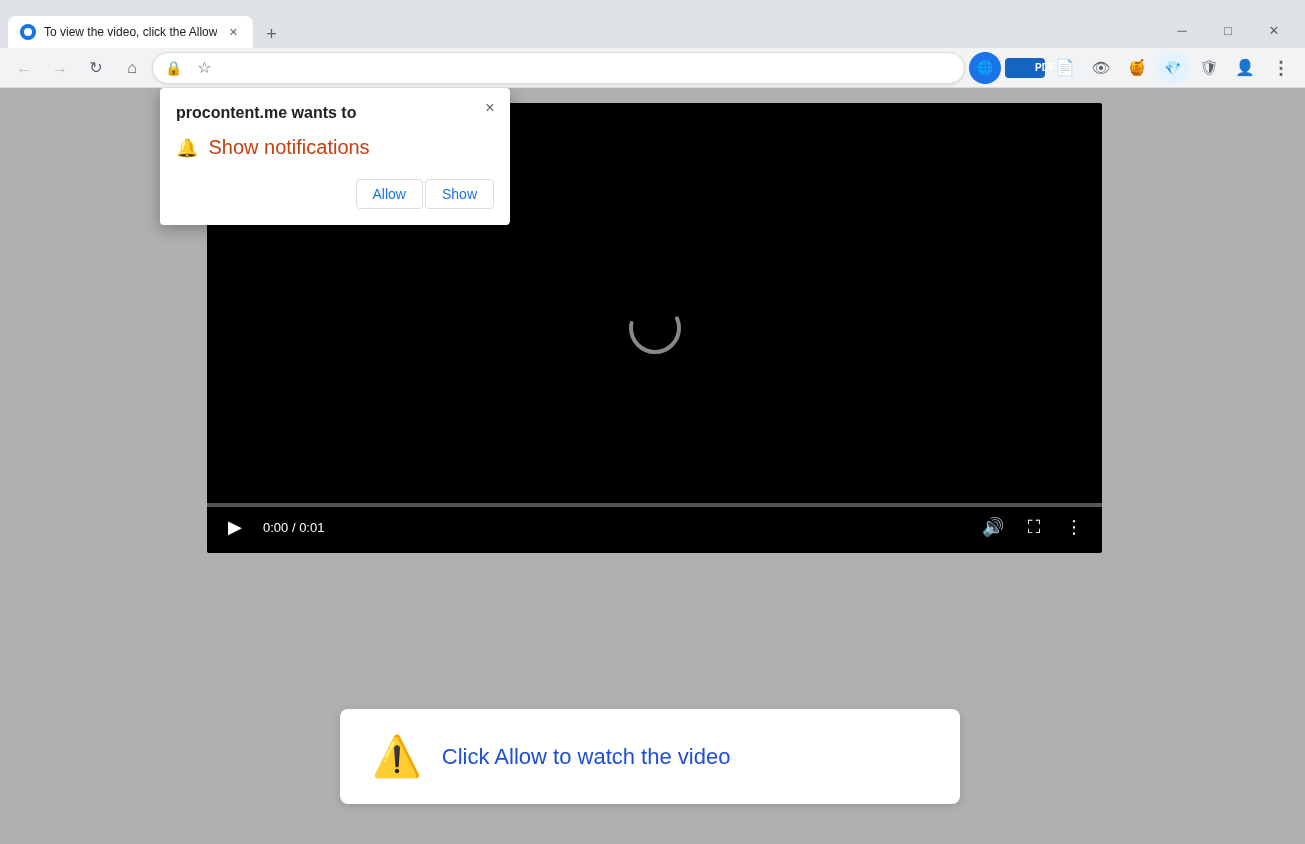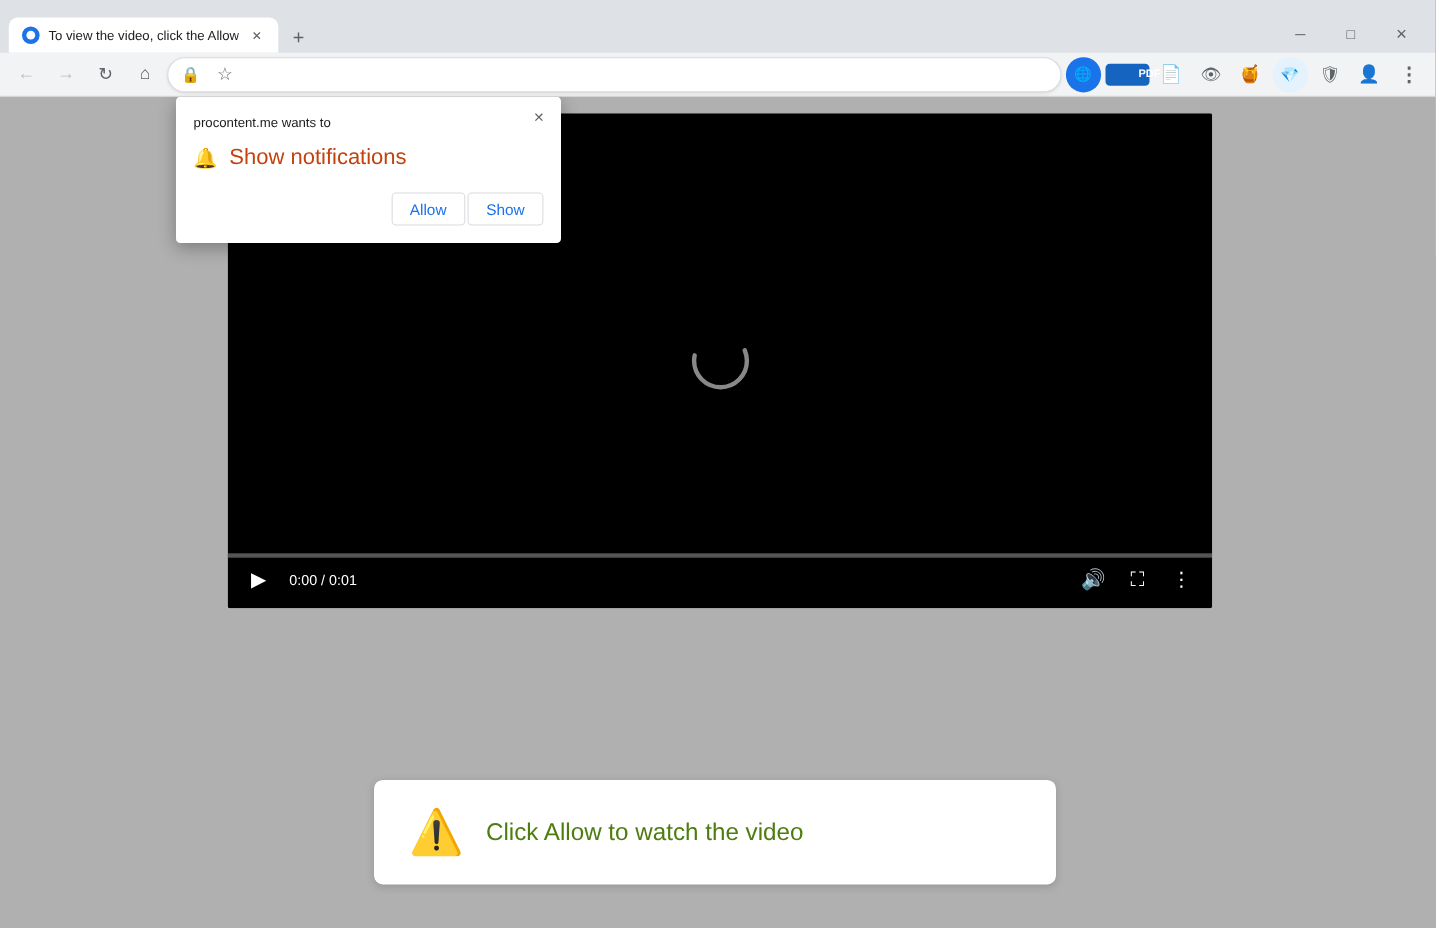--- a/index.html
+++ b/index.html
@@ -32,21 +32,21 @@
     .toolbar-icon { width: 32px; height: 32px; border-radius: 50%; display: flex; align-items: center; justify-content: center; cursor: pointer; color: #5f6368; font-size: 15px; }
     .toolbar-icon.pdf { background: #1565c0; color: white; font-size: 10px; font-weight: bold; border-radius: 4px; width: 28px; height: 20px; padding-left: 40px; }
     .toolbar-icon.orange { color: #e37400; }
 
     
     .page-content { flex: 1; background: #b0b0b0; position: relative; overflow: hidden; }
 
     
     .notification-popup { position: absolute; top: 0; left: 160px; width: 350px; background: #fff; border-radius: 4px; box-shadow: 0 4px 16px rgba(0,0,0,0.3); z-index: 100; padding: 16px 16px 16px 16px; }
     .popup-close { position: absolute; top: 10px; right: 10px; width: 20px; height: 20px; display: flex; align-items: center; justify-content: center; cursor: pointer; color: #5f6368; font-size: 16px; border-radius: 50%; }
-    .popup-title { font-size: 12px; color: #202124; margin-bottom: 14px; font-weight: 400; }
+    .popup-title { font-size: 16px; color: #202124; margin-bottom: 14px; font-weight: 700; }
     .popup-permission { display: flex; align-items: center; gap: 10px; margin-bottom: 20px; }
     .bell-icon { font-size: 18px; color: #5f6368; }
     .permission-text { font-size: 20px; color: #c2410c; }
     .popup-buttons { display: flex; gap: 2px; justify-content: flex-end; }
     .popup-btn { padding: 6px 16px; border-radius: 4px; font-size: 14px; cursor: pointer; border: 1px solid #dadce0; background: #fff; color: #1a73e8; font-weight: 500; }
     .popup-btn.block { color: #1a73e8; }
 
     
     .video-container { position: absolute; top: 15px; left: 207px; width: 895px; height: 450px; background: #000; border-radius: 2px; overflow: hidden; }
     .video-loading { width: 100%; height: 100%; display: flex; align-items: center; justify-content: center; background: #000; }
@@ -55,21 +55,21 @@
     .progress-fill { height: 100%; width: 0%; background: #fff; }
     .controls-row { display: flex; align-items: center; padding: 4px 12px; gap: 8px; }
     .ctrl-btn { color: #fff; font-size: 18px; cursor: pointer; width: 32px; height: 32px; display: flex; align-items: center; justify-content: center; }
     .time-display { color: #ffffff; font-size: 13px; margin-left: 4px; }
     .controls-spacer { flex: 1; }
     .ctrl-btn-right { color: #fff; font-size: 18px; cursor: pointer; width: 32px; height: 32px; display: flex; align-items: center; justify-content: center; }
 
     
     .warning-box { position: absolute; bottom: 40px; left: 340px; width: 620px; background: #fff; border-radius: 8px; padding: 24px 32px; display: flex; align-items: center; gap: 20px; box-shadow: 0 2px 8px rgba(0,0,0,0.15); }
     .warning-icon { font-size: 40px; flex-shrink: 0; }
-    .warning-text { font-size: 22px; color: #4d7c0f; font-weight: 400; }
+    .warning-text { font-size: 22px; color: #1d4ed8; font-weight: 400; }
 
     
     @keyframes spin { to { transform: rotate(360deg); } }
     .spinner-svg { animation: spin 1s linear infinite; }
   </style>
 </head>
 <body>
 
 <div class="chrome-frame">
 

